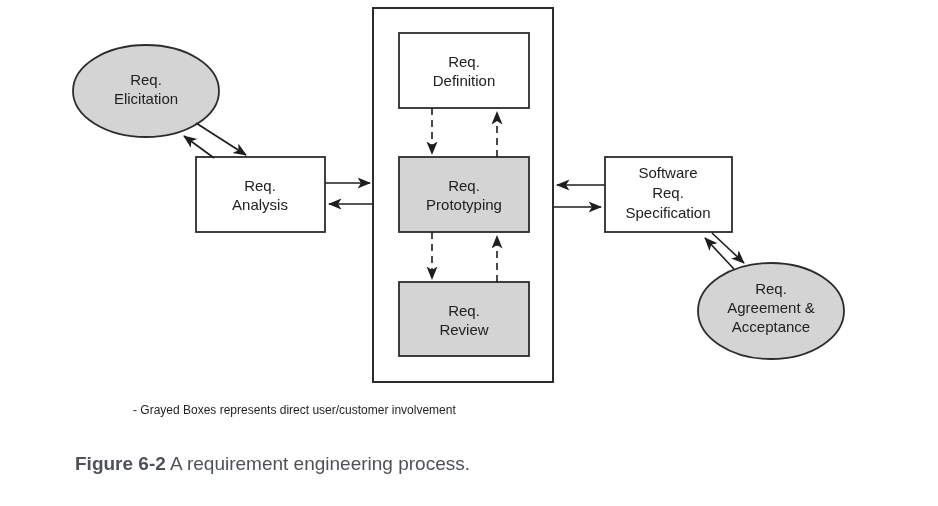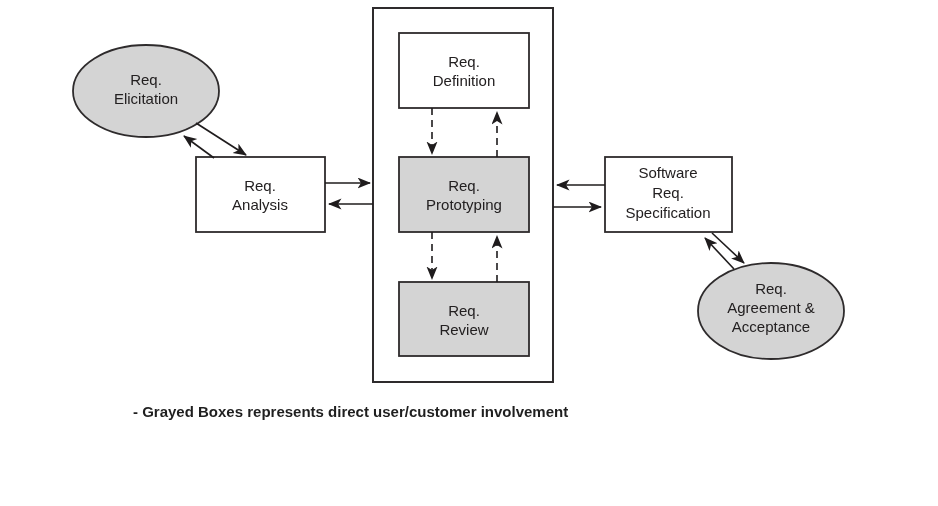--- a/index.html
+++ b/index.html
@@ -49,24 +49,23 @@
   .label {
     font-family: "Liberation Sans", sans-serif;
     font-size: 15px;
     fill: var(--label_text, #232021);
     text-anchor: middle;
   }
   .note {
     position: absolute;
     left: 133px;
     top: 403px;
-    font-size: 15px;
+    font-size: 12px;
     color: var(--note_text, #1f1f1f);
     white-space: nowrap;
-    font-weight: bold;
   }
   .caption {
     position: absolute;
     left: 75px;
     top: 453px;
     font-size: 19px;
     color: var(--caption_text, #4e5257);
     white-space: nowrap;
   }
   .caption .caption-label {
@@ -131,14 +130,18 @@
 
     <line class="edge" x1="605" y1="185" x2="557" y2="185" marker-end="url(#arrowhead)"></line>
     <line class="edge" x1="553" y1="207" x2="601" y2="207" marker-end="url(#arrowhead)"></line>
 
     <line class="edge" x1="712" y1="233" x2="744" y2="263" marker-end="url(#arrowhead)"></line>
     <line class="edge" x1="734" y1="269" x2="705" y2="238" marker-end="url(#arrowhead)"></line>
   </svg>
 
   <div class="note">- Grayed Boxes represents direct user/customer involvement</div>
 
+  <div class="caption">
+    <span class="caption-label">Figure 6-2</span>
+    <span class="caption-text">A requirement engineering process.</span>
+  </div>
 
 </div>
 
 </body></html>

